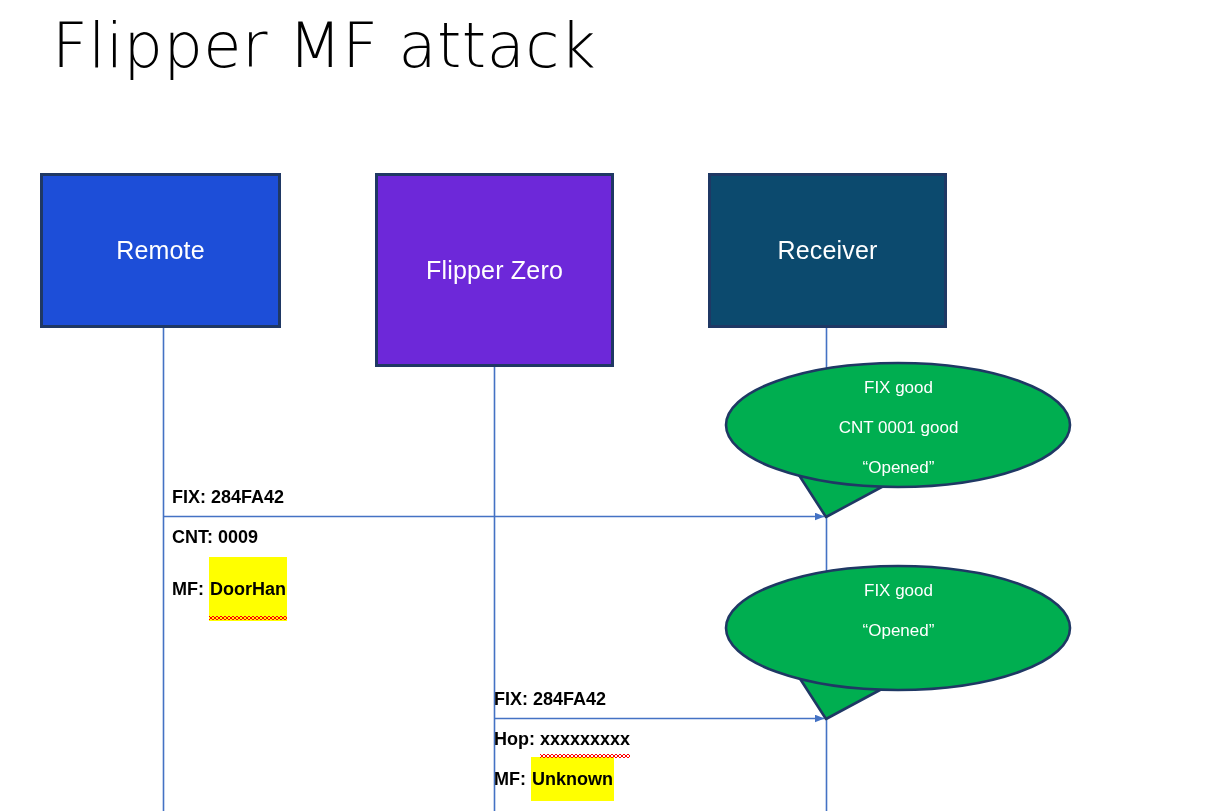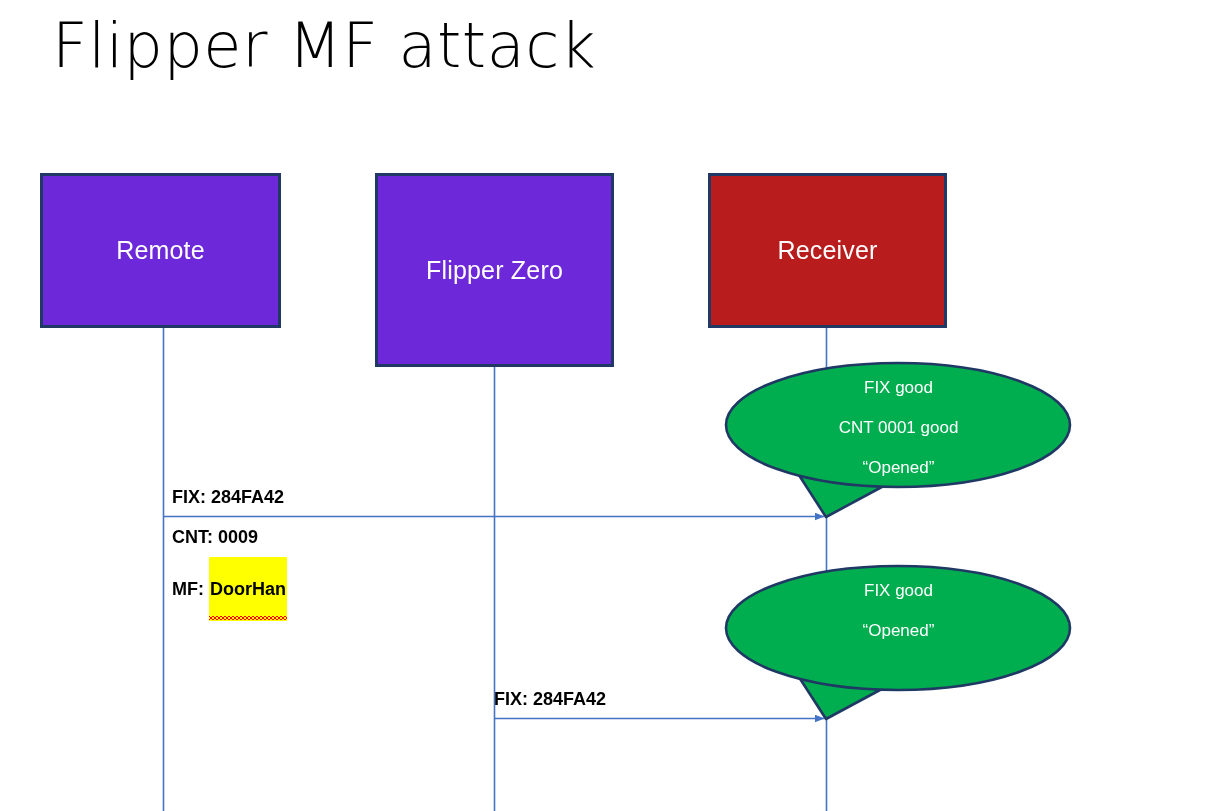--- a/index.html
+++ b/index.html
@@ -48,23 +48,23 @@
     box-sizing: border-box;
     border: 3px solid #1F3864;
     display: flex;
     align-items: center;
     justify-content: center;
     color: #ffffff;
     font-size: 25px;
     font-weight: 400;
     letter-spacing: 0.2px;
   }
-  #box-remote  { left: 40px;  top: 173px; width: 241px; height: 155px; background: #6d28d9; }
+  #box-remote  { left: 40px;  top: 173px; width: 241px; height: 155px; background: #1d4ed8; }
   #box-flipper { left: 375px; top: 173px; width: 239px; height: 194px; background: #6d28d9; }
-  #box-receiver{ left: 708px; top: 173px; width: 239px; height: 155px; background: #b91c1c; }
+  #box-receiver{ left: 708px; top: 173px; width: 239px; height: 155px; background: #0c4a6e; }
 
   
   .bubble-text {
     position: absolute;
     color: #ffffff;
     font-size: 17px;
     line-height: 40px;
     text-align: center;
     white-space: nowrap;
   }
@@ -157,15 +157,17 @@
   </div>
 
   <div class="msg" id="msg1">
     <div class="line">FIX: 284FA42</div>
     <div class="line">CNT: 0009</div>
     <div class="line"><span>MF: </span><span class="hl squiggle">DoorHan</span></div>
   </div>
 
   <div class="msg" id="msg2">
     <div class="line">FIX: 284FA42</div>
+    <div class="line"><span>Hop: </span><span class="squiggle">xxxxxxxxx</span></div>
+    <div class="line"><span>MF: </span><span class="hl">Unknown</span></div>
   </div>
 
 </div>
 
 </body></html>

